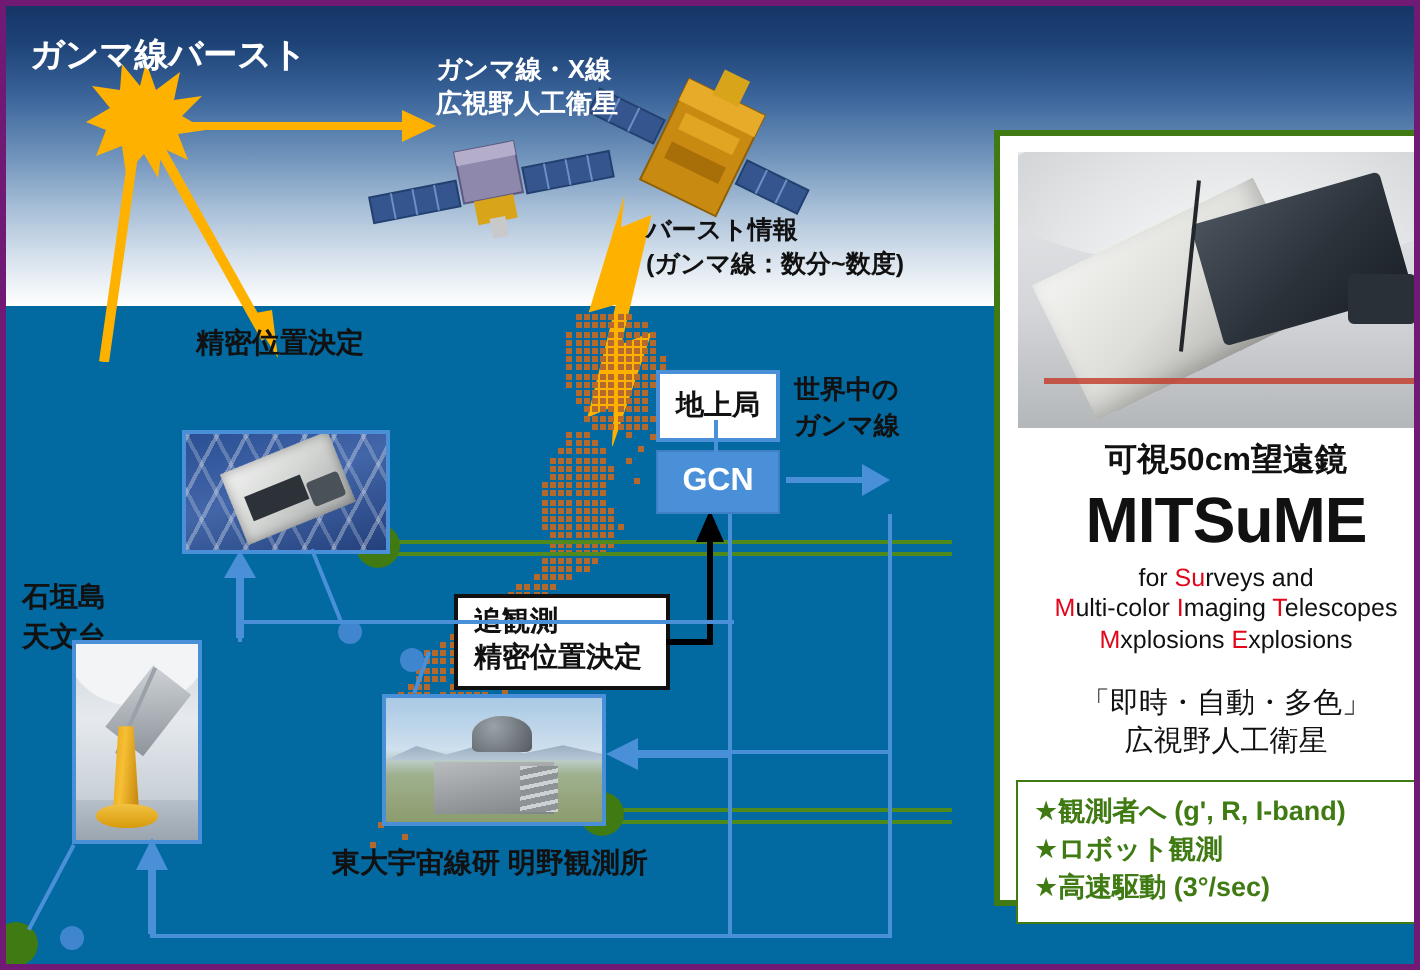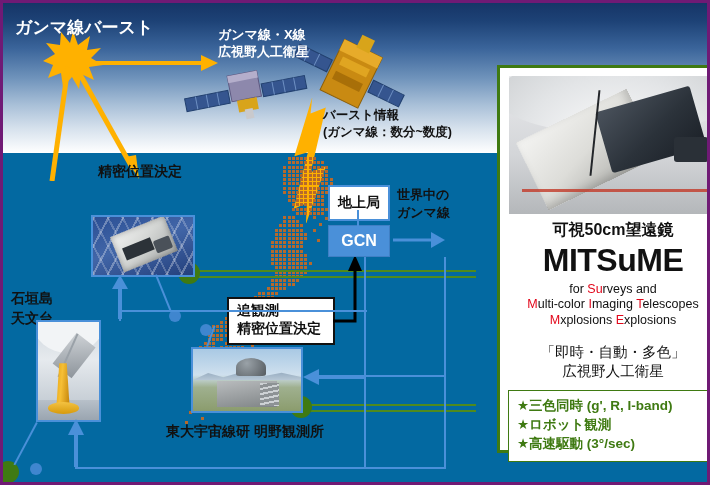--- a/index.html
+++ b/index.html
@@ -807,19 +807,19 @@
         <span class="r">M</span><span>xplosions </span><span class="r">E</span><span>xplosions</span>
       </div>
     </div>
 
     <div class="sys" style="position:absolute;left:4px;right:4px;top:275px;font-size:14.5px;">
       <div>「即時・自動・多色」</div>
       <div>広視野人工衛星</div>
     </div>
 
     <div class="featbox" style="top:322px;height:72px;">
-      <div class="feat" style="font-size:13.5px;">★三色同時 (g', R, I-band)</div>
+      <div class="feat" style="font-size:13.5px;">★観測者へ (g', R, I-band)</div>
       <div class="feat" style="font-size:13.5px;">★ロボット観測</div>
       <div class="feat" style="font-size:13.5px;">★高速駆動 (3°/sec)</div>
     </div>
   </div>
 
 </div>
 
 </body></html>

